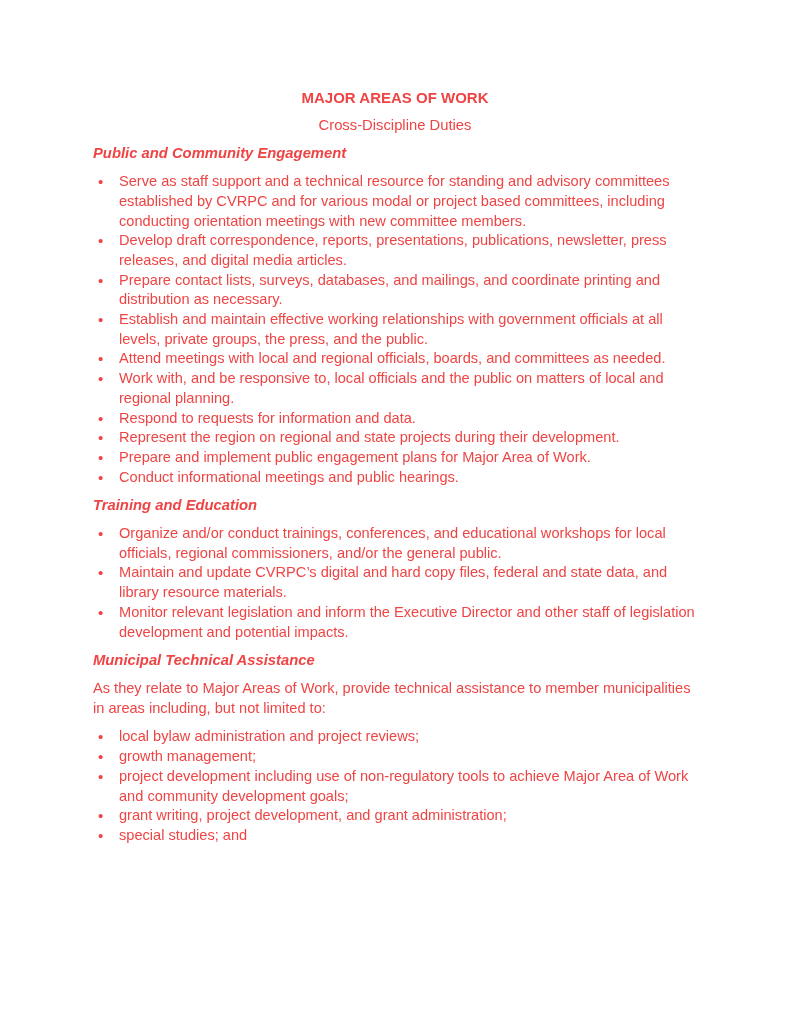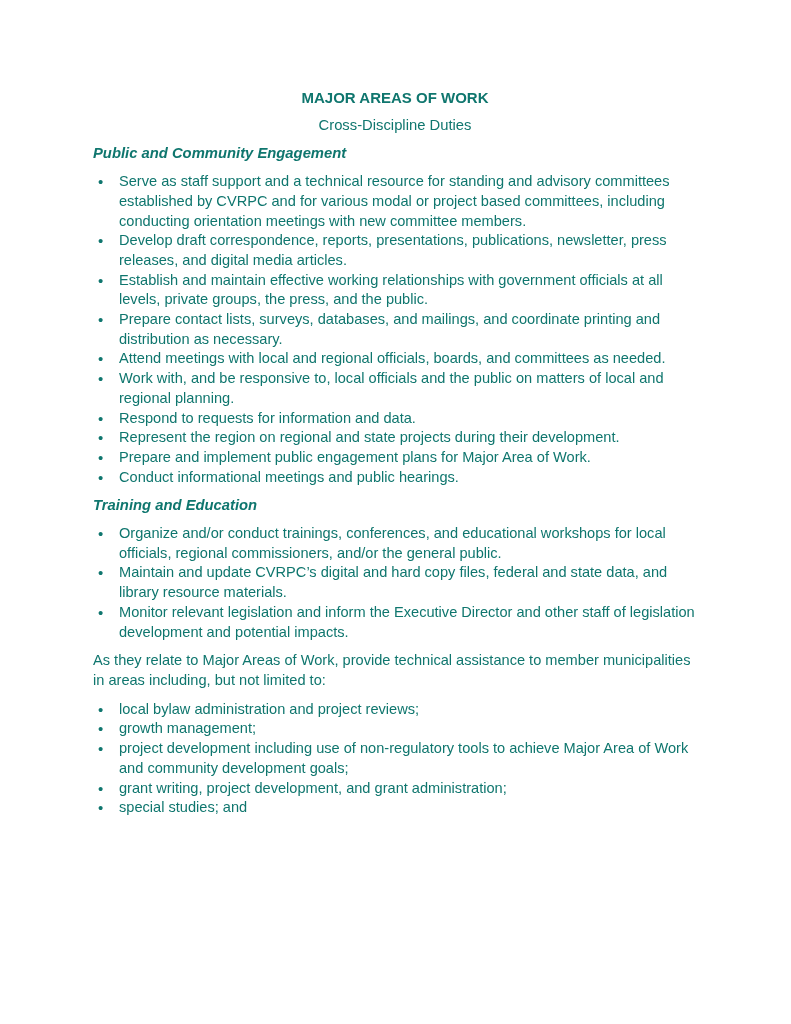--- a/index.html
+++ b/index.html
@@ -10,21 +10,21 @@
   .page {
     position: relative;
     width: 791px;
     height: 1024px;
     background: #ffffff;
     box-sizing: border-box;
     padding: 88px 94px 0 93px;
     font-family: "Liberation Sans", sans-serif;
     font-size: 14.6px;
     line-height: 19.7px;
-    color: #0f766e;
+    color: #ef4444;
     overflow: hidden;
   }
   .doc-title {
     font-size: 15px;
     font-weight: bold;
     text-align: center;
     margin: 0 0 8px 0;
   }
   .doc-subtitle {
     font-size: 14.8px;
@@ -64,42 +64,43 @@
 <div class="page">
   <h1 class="doc-title">MAJOR AREAS OF WORK</h1>
   <h2 class="doc-subtitle">Cross-Discipline Duties</h2>
   <div id="sections">
   <section class="section">
     <h3 class="section-heading">Public and Community Engagement</h3>
 
     <ul class="bullet-list">
           <li class="bullet-item">Serve as staff support and a technical resource for standing and advisory committees established by CVRPC and for various modal or project based committees, including conducting orientation meetings with new committee members.</li>
           <li class="bullet-item">Develop draft correspondence, reports, presentations, publications, newsletter, press releases, and digital media articles.</li>
+          <li class="bullet-item">Prepare contact lists, surveys, databases, and mailings, and coordinate printing and distribution as necessary.</li>
           <li class="bullet-item">Establish and maintain effective working relationships with government officials at all levels, private groups, the press, and the public.</li>
-          <li class="bullet-item">Prepare contact lists, surveys, databases, and mailings, and coordinate printing and distribution as necessary.</li>
           <li class="bullet-item">Attend meetings with local and regional officials, boards, and committees as needed.</li>
           <li class="bullet-item">Work with, and be responsive to, local officials and the public on matters of local and regional planning.</li>
           <li class="bullet-item">Respond to requests for information and data.</li>
           <li class="bullet-item">Represent the region on regional and state projects during their development.</li>
           <li class="bullet-item">Prepare and implement public engagement plans for Major Area of Work.</li>
           <li class="bullet-item">Conduct informational meetings and public hearings.</li>
         </ul>
   </section>
 
   <section class="section">
     <h3 class="section-heading">Training and Education</h3>
 
     <ul class="bullet-list">
           <li class="bullet-item">Organize and/or conduct trainings, conferences, and educational workshops for local officials, regional commissioners, and/or the general public.</li>
           <li class="bullet-item">Maintain and update CVRPC’s digital and hard copy files, federal and state data, and library resource materials.</li>
           <li class="bullet-item">Monitor relevant legislation and inform the Executive Director and other staff of legislation development and potential impacts.</li>
         </ul>
   </section>
 
   <section class="section">
+    <h3 class="section-heading">Municipal Technical Assistance</h3>
     <p class="section-intro">As they relate to Major Areas of Work, provide technical assistance to member municipalities in areas including, but not limited to:</p>
     <ul class="bullet-list">
           <li class="bullet-item">local bylaw administration and project reviews;</li>
           <li class="bullet-item">growth management;</li>
           <li class="bullet-item">project development including use of non-regulatory tools to achieve Major Area of Work and community development goals;</li>
           <li class="bullet-item">grant writing, project development, and grant administration;</li>
           <li class="bullet-item">special studies; and</li>
         </ul>
   </section>
 </div>

